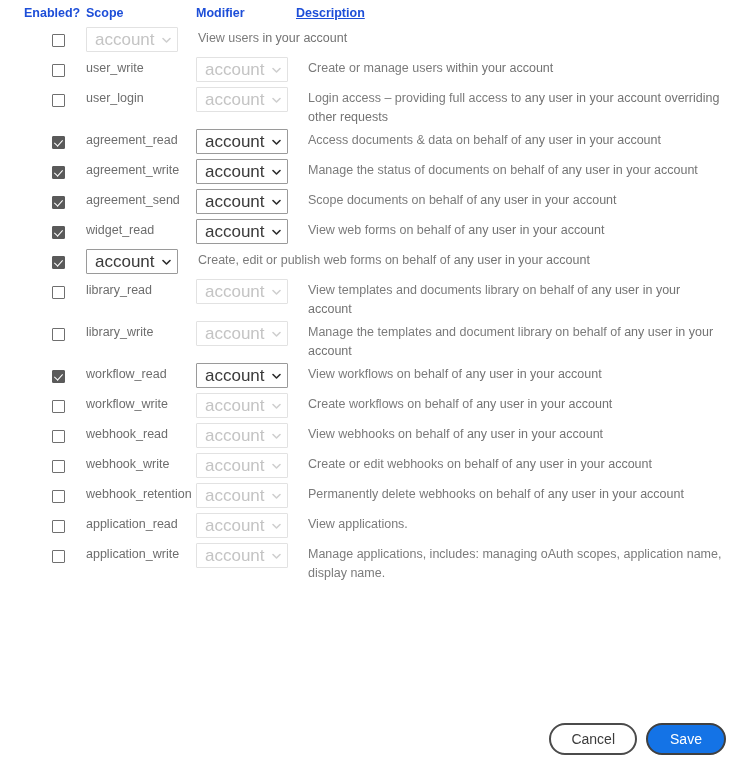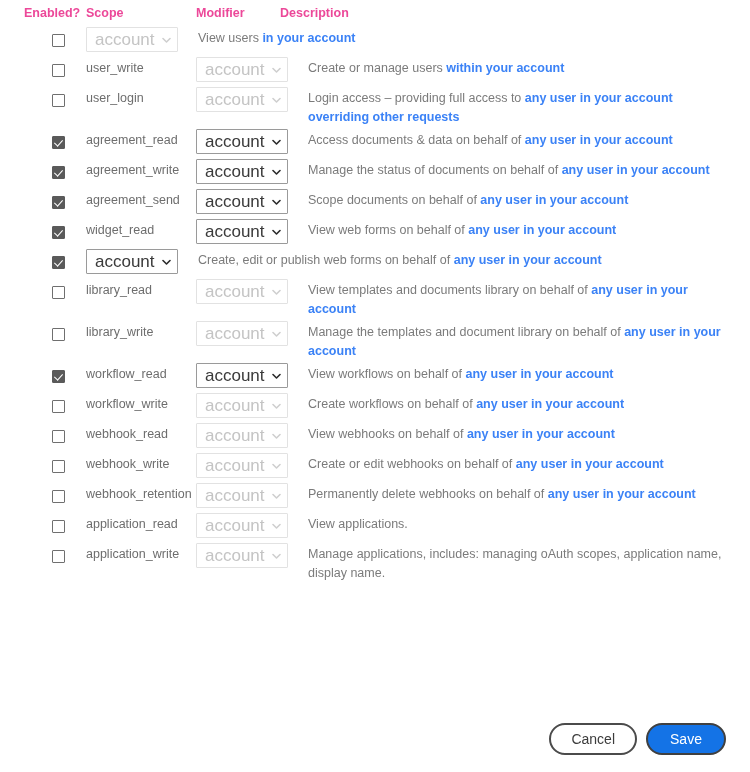--- a/index.html
+++ b/index.html
@@ -23,32 +23,32 @@
 
   
   .table-head {
     display: flex;
     align-items: flex-start;
     padding: 5px 0 4px 0;
   }
   .th {
     font-size: 12.5px;
     font-weight: bold;
-    color: #ec4899;
+    color: #1d4ed8;
     line-height: 16px;
   }
   .col-enabled  { width: 86px; padding-left: 24px; box-sizing: border-box; }
   .col-scope    { width: 110px; box-sizing: border-box; }
-  .col-modifier { width: 84px; box-sizing: border-box; }
+  .col-modifier { width: 100px; box-sizing: border-box; }
   .col-desc     { width: 430px; box-sizing: border-box; }
 
   .th.col-enabled  { padding-left: 24px; }
   .th.col-scope    { padding-left: 0; }
   .th.col-modifier { padding-left: 0; }
-  .th.col-desc     { padding-left: 0; }
+  .th.col-desc     { padding-left: 0; text-decoration: underline; }
 
   
   .rows { display: block; }
   .row {
     display: flex;
     align-items: flex-start;
     min-height: 30px;
   }
 
   .cell-enabled {
@@ -74,22 +74,22 @@
   .cell-desc {
     width: 430px;
     box-sizing: border-box;
     padding-top: 4px;
     padding-left: 12px;
     font-size: 12.5px;
     line-height: 19px;
     color: #7b7b7b;
   }
   .cell-desc b {
-    color: #3b82f6;
-    font-weight: bold;
+    color: #737373;
+    font-weight: normal;
   }
 
   
   .cb {
     display: inline-block;
     width: 13px;
     height: 13px;
     box-sizing: border-box;
     border: 1px solid #6f6f6f;
     background: #ffffff;

